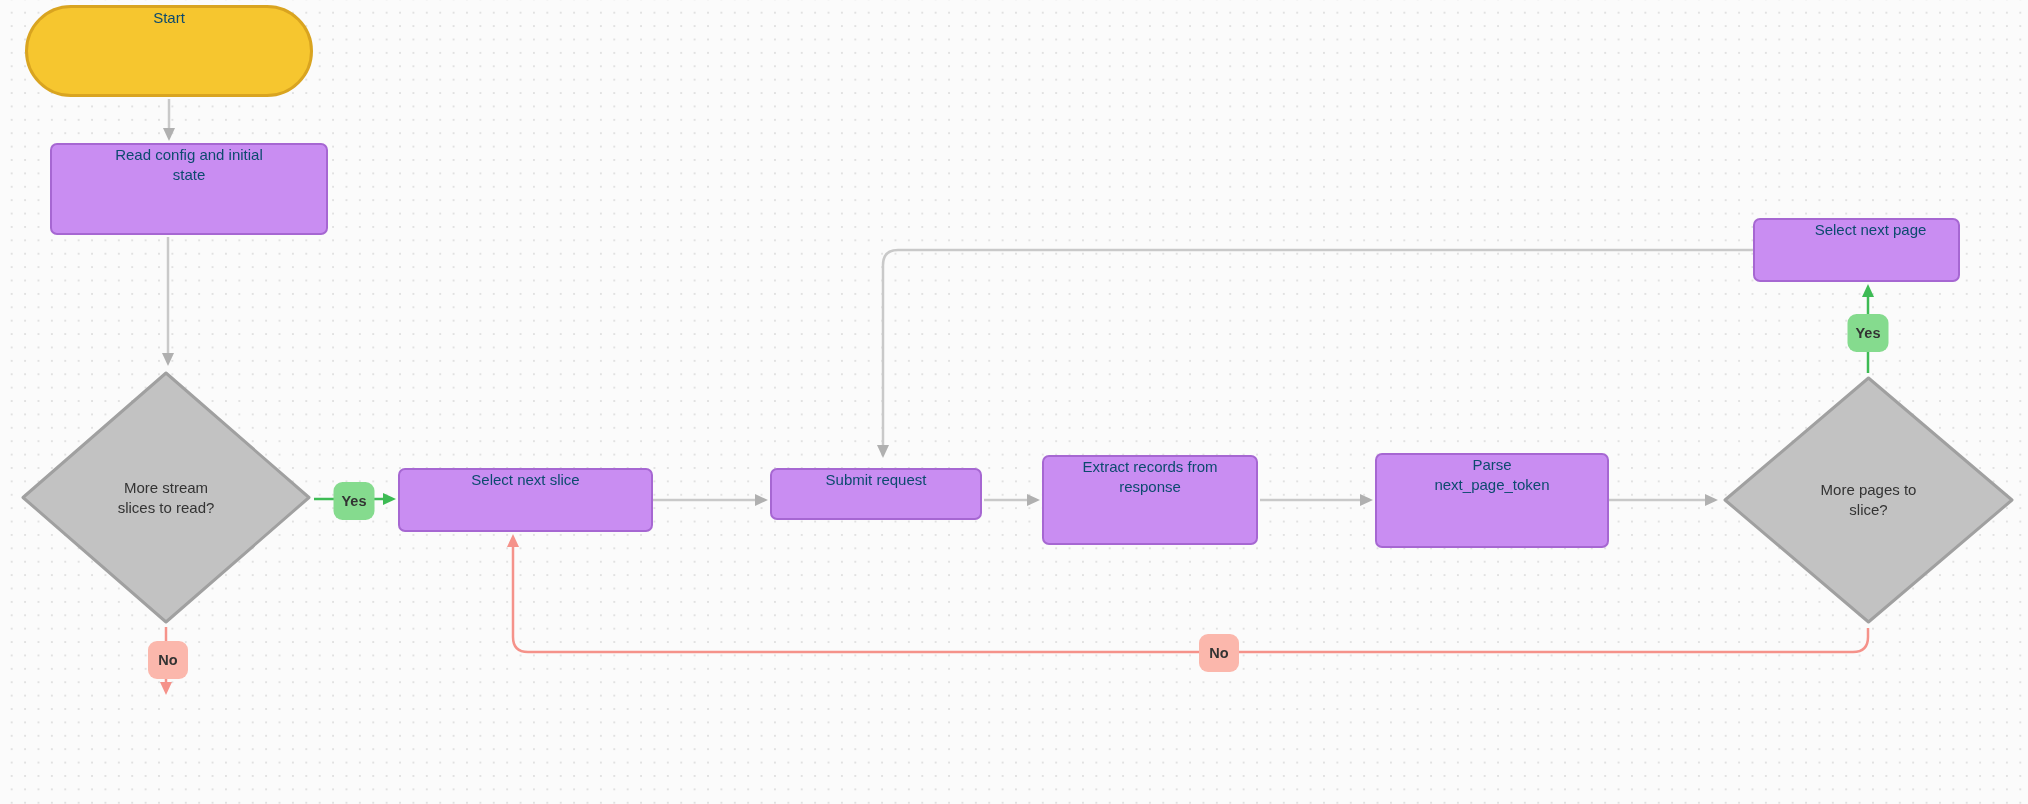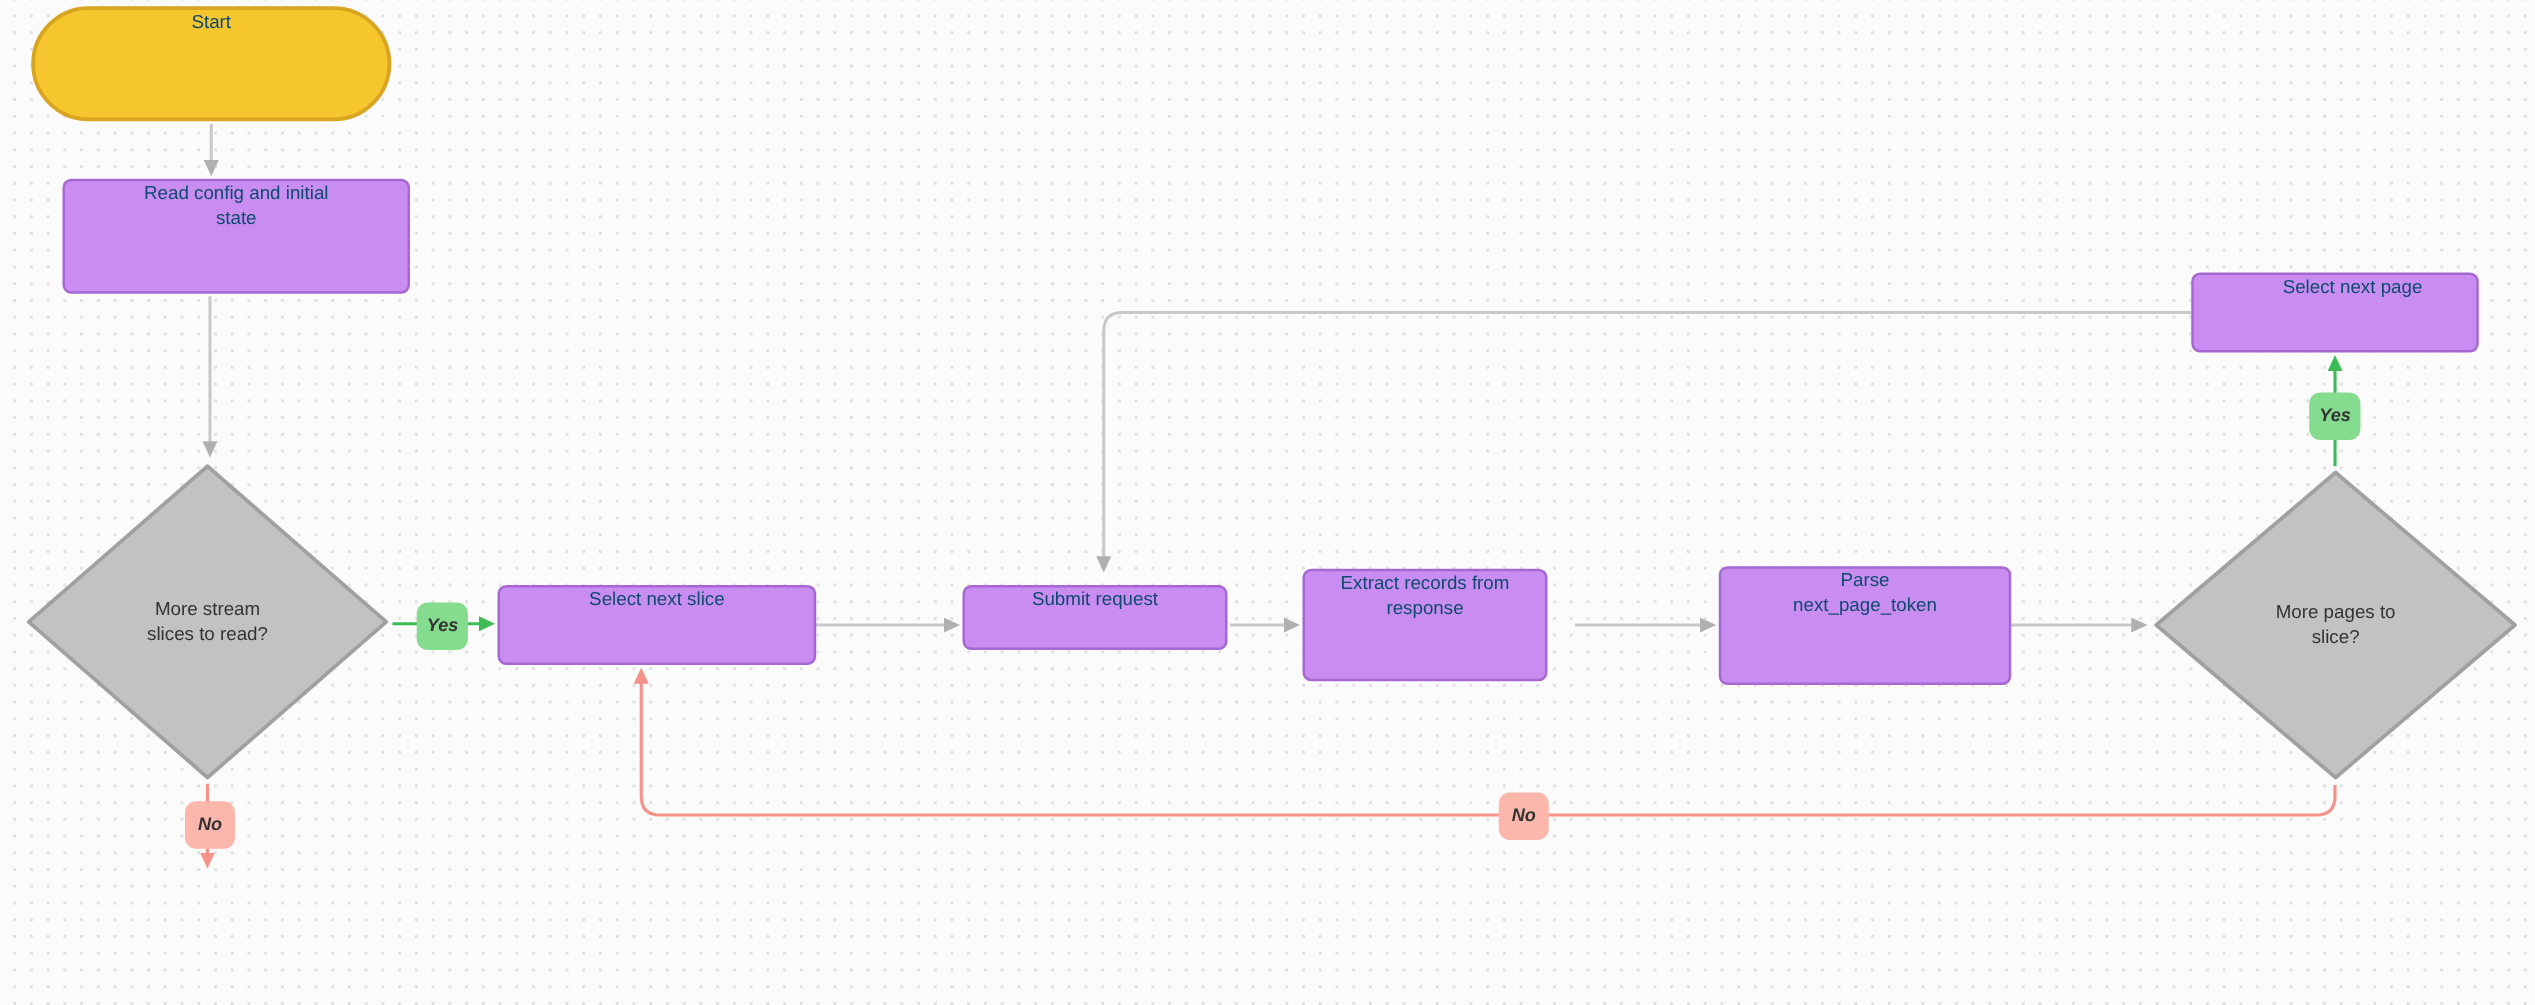--- a/index.html
+++ b/index.html
@@ -37,23 +37,23 @@
     white-space: pre-line;
     box-sizing: border-box;
   }
   .terminal { border-radius: 46px; border: 3px solid; }
   .process  { border-radius: 7px;  border: 2.5px solid #A667D2; background: #C98DF2; }
   .node-start { left: 25px;  top: 5px;   width: 288px; height: 92px; background: #F6C62F; border-color: #D9A420; }
   .node-end   { left: 22px;  top: 697px; width: 291px; height: 95px; background: #F9897F; border-color: #DB6F66; border-radius: 47px; }
   .node-read-config      { left: 50px;   top: 143px; width: 278px; height: 92px; }
   .node-select-next-slice{ left: 398px;  top: 468px; width: 255px; height: 64px; }
   .node-submit-request   { left: 770px;  top: 468px; width: 212px; height: 52px; }
-  .node-extract-records  { left: 1042px; top: 455px; width: 196px; height: 90px; }
+  .node-extract-records  { left: 1042px; top: 455px; width: 216px; height: 90px; }
   .node-parse-token      { left: 1375px; top: 453px; width: 234px; height: 95px; }
-  .node-select-next-page { left: 1753px; top: 218px; width: 230px; height: 64px; padding-left: 28px; }
+  .node-select-next-page { left: 1753px; top: 218px; width: 207px; height: 64px; padding-left: 28px; }
   .diamond {
     position: absolute;
     z-index: 2;
   }
   .diamond-1 { left: 20px;   top: 370px; width: 292px; height: 255px; }
   .diamond-2 { left: 1722px; top: 375px; width: 293px; height: 250px; }
   .diamond svg { position: absolute; left: 0; top: 0; overflow: visible; }
   .diamond .diamond-label {
     position: absolute;
     inset: 0;
@@ -75,21 +75,20 @@
     height: 28px;
     padding: 5px 8px;
     border-radius: 9px;
     display: flex;
     align-items: center;
     justify-content: center;
     font-size: 14.5px;
     font-weight: 600;
     color: #333333;
     box-sizing: content-box;
-    font-style: italic;
   }
   .edge-label.yes { background: #85DB8E; }
   .edge-label.no  { background: #FBB7AC; }
   .lbl-yes-slices { left: 354px;  top: 501px; }
   .lbl-no-slices  { left: 168px;  top: 660px; }
   .lbl-yes-pages  { left: 1868px; top: 333px; }
   .lbl-no-pages   { left: 1219px; top: 653px; }
 </style>
 </head>
 <body>

